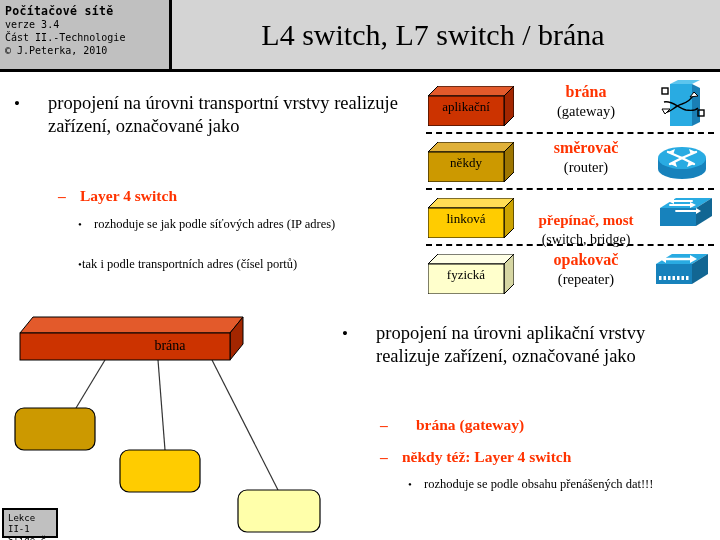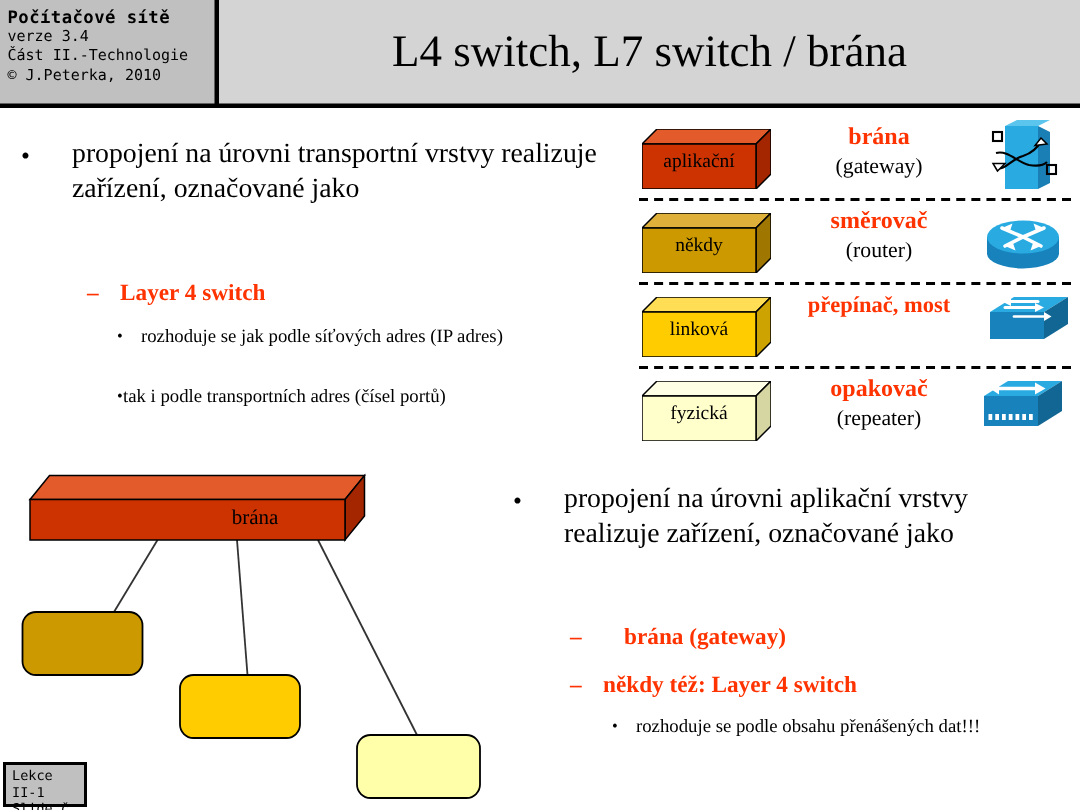--- a/index.html
+++ b/index.html
@@ -21,21 +21,21 @@
     position: absolute;
     left: 0; top: 0;
     width: 720px; height: 72px;
     background: #d4d4d4;
     border-bottom: 3px solid #000000;
     box-sizing: border-box;
   }
   #course-box {
     position: absolute;
     left: 0; top: 0;
-    width: 146px; height: 72px;
+    width: 172px; height: 72px;
     background: #c0c0c0;
     border-right: 3px solid #000000;
     border-bottom: 3px solid #000000;
     box-sizing: border-box;
     padding: 5px 0 0 5px;
     font-family: "DejaVu Sans Mono", monospace;
     font-size: 10px;
     line-height: 13px;
     color: #000000;
   }
@@ -244,22 +244,23 @@
 
     <div class="layer-row" style="top:112px;">
       <div class="cube">
         <svg width="86" height="40" viewBox="0 0 86 40">
           <polygon points="0,10 10,0 86,0 76,10" fill="#FFDD55" stroke="#000" stroke-width="1"></polygon>
           <polygon points="76,10 86,0 86,30 76,40" fill="#CCA300" stroke="#000" stroke-width="1"></polygon>
           <rect x="0" y="10" width="76" height="30" fill="#FFCC00" stroke="#000" stroke-width="1"></rect>
         </svg>
         <span class="lbl">linková</span>
       </div>
-      <div class="devname" style="left:96px; width:140px;">
+      <div class="devname" style="left:96px; width:140px;margin-top:16px;">
         <span class="cz" style="font-size:15px;">přepínač, most</span>
+        <span class="en" style="font-size:14px;">(switch, bridge)</span>
       </div>
       <div class="devicon" style="left:236px;">
         <svg width="60" height="50" viewBox="0 0 60 50">
           <polygon points="4,16 20,6 56,6 40,16" fill="#29ABE2"></polygon>
           <polygon points="4,16 40,16 40,34 4,34" fill="#1782BC"></polygon>
           <polygon points="40,16 56,6 56,24 40,34" fill="#126693"></polygon>
           <g stroke="#fff" stroke-width="2" fill="#fff">
             <path d="M14,13 L34,13" stroke-linecap="round"></path>
             <path d="M16,9 L36,9" stroke-linecap="round"></path>
           </g>

